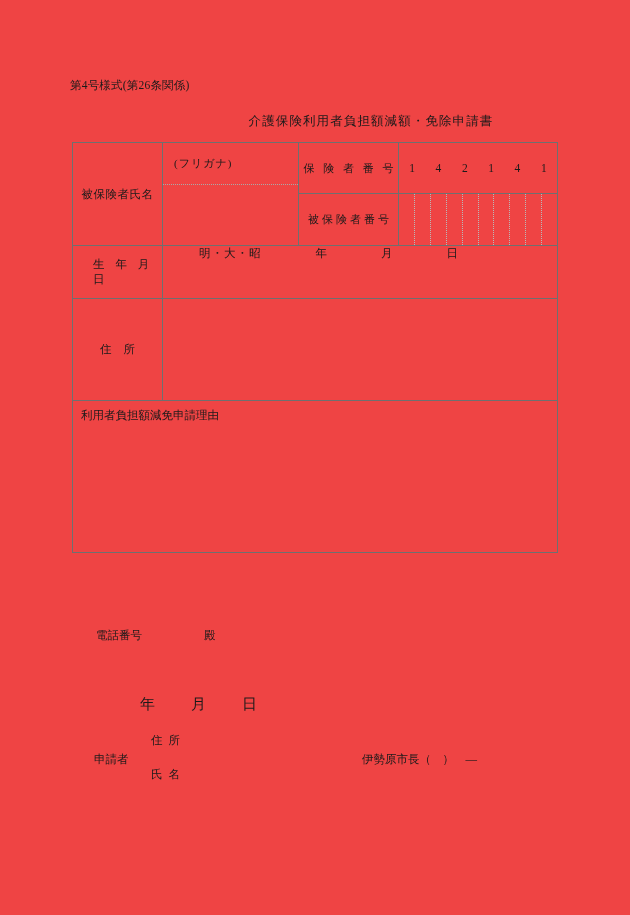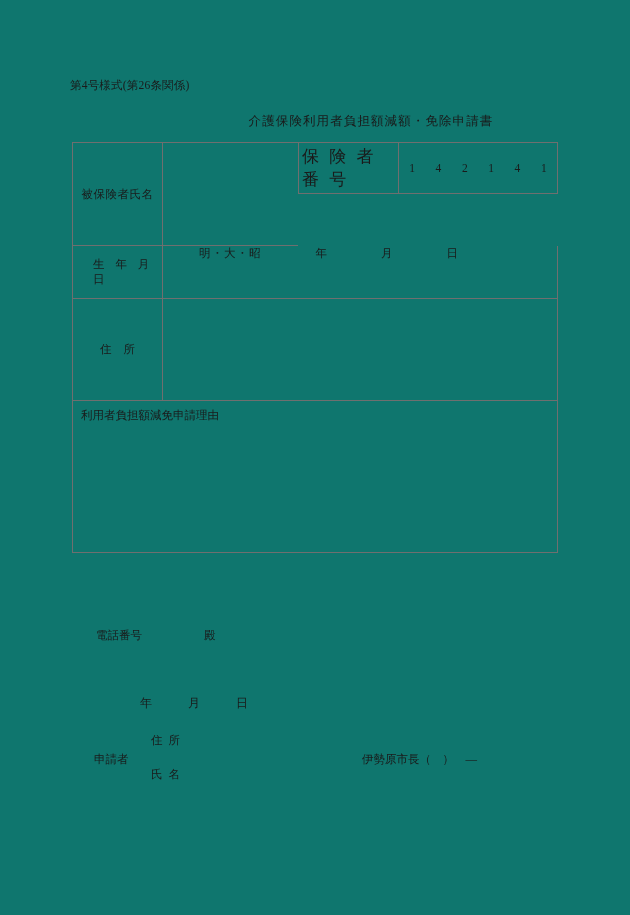--- a/index.html
+++ b/index.html
@@ -10,21 +10,21 @@
   }
   body {
     font-family: "Liberation Serif", "DejaVu Serif", serif;
     color: #1a1a1a;
     -webkit-font-smoothing: antialiased;
   }
   .page {
     position: relative;
     width: 630px;
     height: 915px;
-    background: #0f766e;
+    background: #ef4444;
     overflow: hidden;
   }
 
   
   .form-no {
     position: absolute;
     left: 70px;
     top: 78px;
     font-size: 11.5px;
     letter-spacing: 0.2px;
@@ -130,21 +130,21 @@
   }
   .num-row { display: flex; height: 52px; }
   .num-label {
     width: 100px;
     border: 1px solid #6f6f6f;
     border-right: none;
     box-sizing: border-box;
     display: flex;
     align-items: center;
     justify-content: center;
-    font-size: 17px;
+    font-size: 11px;
     letter-spacing: 3px;
     padding-left: 3px;
   }
   .num-row.second .num-label { border-top: none; }
   .num-value {
     flex: 1;
     border: 1px solid #6f6f6f;
     box-sizing: border-box;
     display: flex;
     align-items: center;
@@ -247,21 +247,21 @@
     left: 90px;
     top: 664px;
     font-size: 11.5px;
     letter-spacing: 0.2px;
     white-space: nowrap;
   }
   .date-line {
     position: absolute;
     left: 140px;
     top: 695px;
-    font-size: 12px;
+    font-size: 15px;
     white-space: nowrap;
   }
   .date-line .m { margin-left: 36px; }
   .date-line .d { margin-left: 36px; }
 
   .applicant {
     position: absolute;
     left: 94px;
     top: 733px;
     width: 440px;
@@ -296,36 +296,54 @@
 
   <div class="form-no">第4号様式(第26条関係)</div>
   <div class="doc-title">介護保険利用者負担額減額・免除申請書</div>
 
   <div class="tbl">
 
 
     <div class="row-main">
       <div class="col-name-label">被保険者氏名</div>
       <div class="col-furigana">
+        <div class="furigana-top">(フリガナ)</div>
         <div class="furigana-bottom"></div>
       </div>
       <div class="col-numbers">
         <div class="num-row">
           <div class="num-label">保 険 者 番 号</div>
           <div class="num-value">
             <div class="digits" id="insurer-digits">
                 <span>1</span>
                 <span>4</span>
                 <span>2</span>
                 <span>1</span>
                 <span>4</span>
                 <span>1</span>
               </div>
           </div>
         </div>
+        <div class="num-row second">
+          <div class="num-label">被保険者番号</div>
+          <div class="num-value">
+            <div class="boxes" id="insured-boxes">
+                <div class="dcell"></div>
+                <div class="dcell"></div>
+                <div class="dcell"></div>
+                <div class="dcell"></div>
+                <div class="dcell"></div>
+                <div class="dcell"></div>
+                <div class="dcell"></div>
+                <div class="dcell"></div>
+                <div class="dcell"></div>
+                <div class="dcell"></div>
+              </div>
+          </div>
+        </div>
       </div>
     </div>
 
     <div class="row-birth">
       <div class="birth-label">生 年 月 日</div>
       <div class="birth-value">
         <span class="era">明・大・昭</span>
         <span class="u1">年</span>
         <span class="u2">月</span>
         <span class="u3">日</span>

